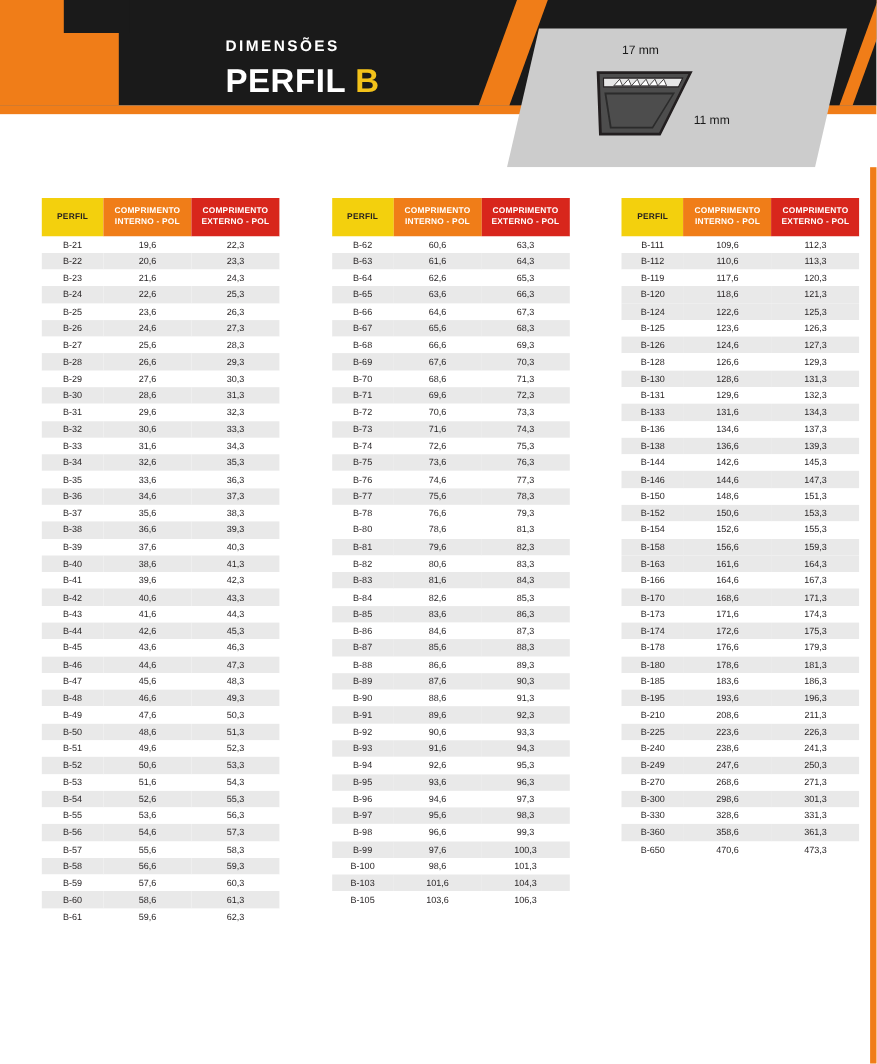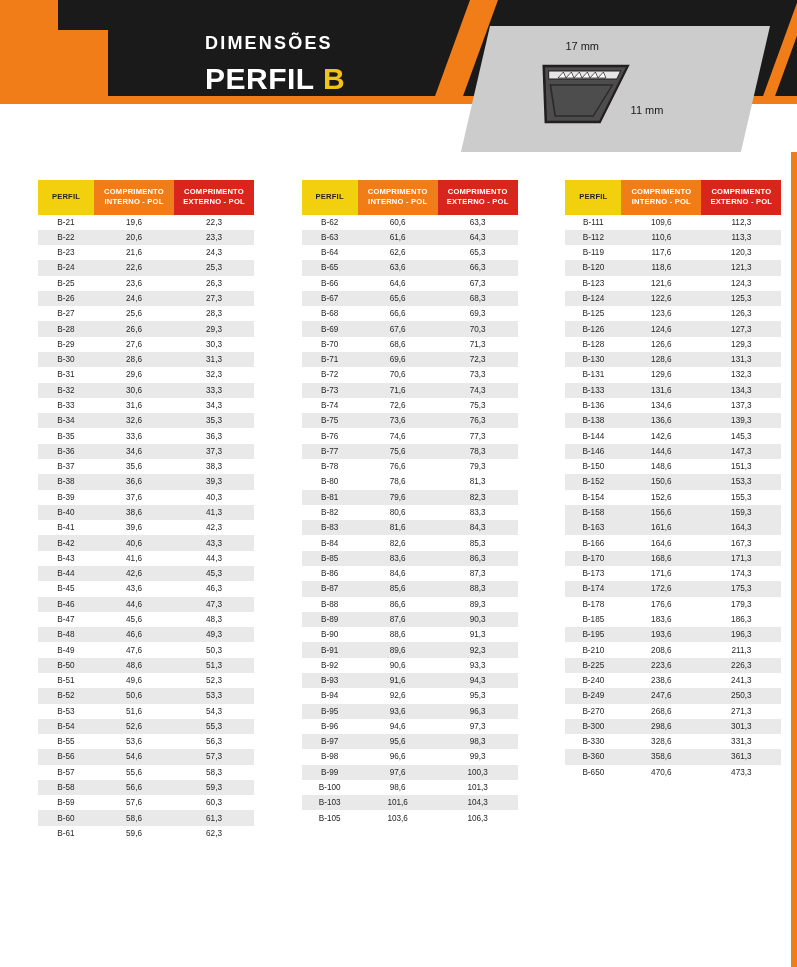--- a/index.html
+++ b/index.html
@@ -69,21 +69,21 @@
     transform-origin: top left;
   }
   .hdr-title {
     position:absolute;
     left:205px; top:34px;
     color:#ffffff;
     line-height:1;
   }
   .hdr-title .small {
     display:block;
-    font-size:18px;
+    font-size:14px;
     letter-spacing:2.2px;
     font-weight:bold;
     color:#ffffff;
     margin-bottom:4px;
   }
   .hdr-title .big {
     display:block;
     font-size:30px;
     font-weight:bold;
     letter-spacing:0.5px;
@@ -673,25 +673,20 @@
           <tr class="plain">
             <td>B-119</td>
             <td>117,6</td>
             <td>120,3</td>
           </tr>
           <tr class="alt">
             <td>B-120</td>
             <td>118,6</td>
             <td>121,3</td>
           </tr>
-          <tr class="plain">
-            <td>B-123</td>
-            <td>121,6</td>
-            <td>124,3</td>
-          </tr>
           <tr class="alt">
             <td>B-124</td>
             <td>122,6</td>
             <td>125,3</td>
           </tr>
           <tr class="plain">
             <td>B-125</td>
             <td>123,6</td>
             <td>126,3</td>
           </tr>
@@ -782,20 +777,25 @@
           </tr>
           <tr class="alt">
             <td>B-174</td>
             <td>172,6</td>
             <td>175,3</td>
           </tr>
           <tr class="plain">
             <td>B-178</td>
             <td>176,6</td>
             <td>179,3</td>
+          </tr>
+          <tr class="alt">
+            <td>B-180</td>
+            <td>178,6</td>
+            <td>181,3</td>
           </tr>
           <tr class="plain">
             <td>B-185</td>
             <td>183,6</td>
             <td>186,3</td>
           </tr>
           <tr class="alt">
             <td>B-195</td>
             <td>193,6</td>
             <td>196,3</td>

